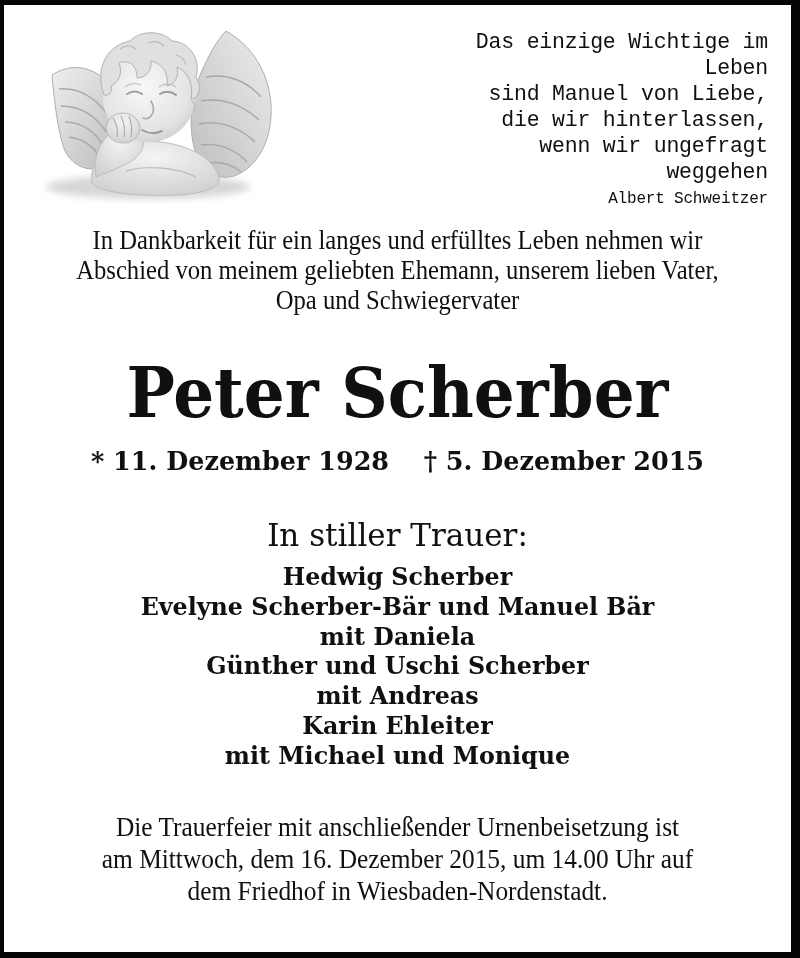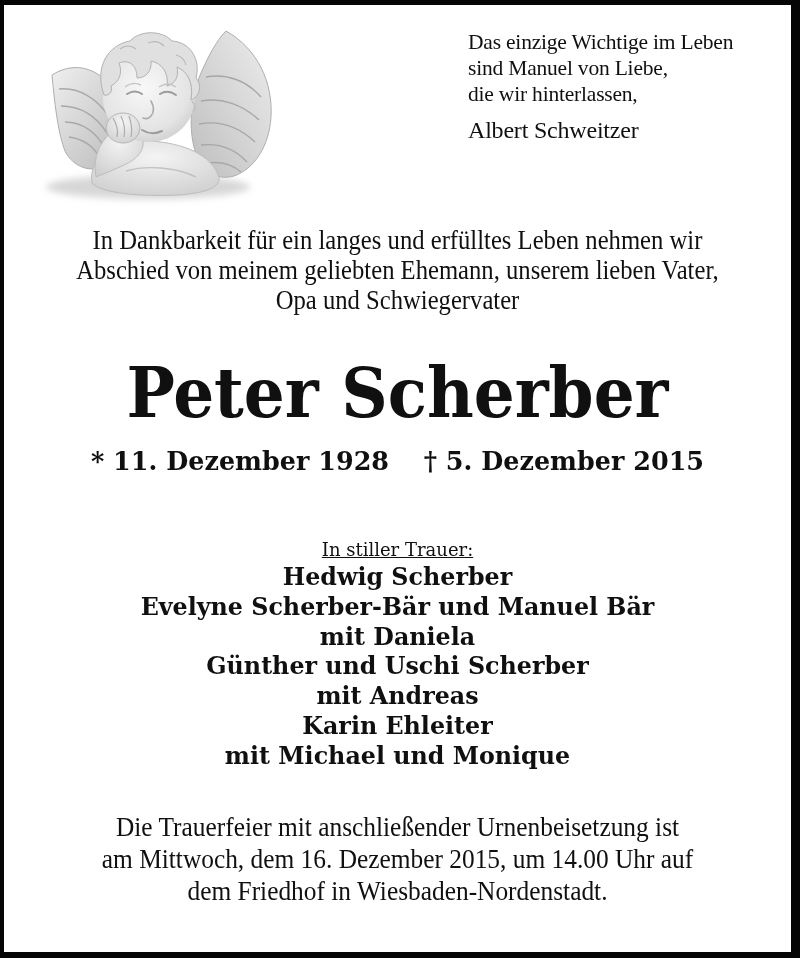--- a/index.html
+++ b/index.html
@@ -27,29 +27,29 @@
     left: 26px;
     top: 10px;
     width: 262px;
     height: 192px;
   }
   .quote {
     position: absolute;
     left: 464px;
     top: 24px;
     width: 300px;
-    font-family: Liberation Serif, serif;
+    font-family: Liberation Mono, monospace;
     font-size: 21.5px;
     line-height: 26px;
     letter-spacing: -0.2px;
-    text-align: left;
+    text-align: right;
   }
   .quote .attr {
-    font-size: 24px;
-    margin-top: 10px;
+    font-size: 16px;
+    margin-top: 1px;
   }
   
   .intro {
     position: absolute;
     top: 220px;
     left: 0;
     width: 100%;
     text-align: center;
     font-family: "Liberation Serif", serif;
     font-size: 26.5px;
@@ -95,27 +95,26 @@
     gap: 36px;
     font-family: "DejaVu Serif", serif;
     font-weight: bold;
     font-size: 26.5px;
     transform: scaleX(0.96);
     transform-origin: 50% 0;
   }
   
   .trauer-label {
     position: absolute;
-    top: 534px;
-    left: 0;
-    width: 100%;
-    text-align: center;
-    font-family: "DejaVu Serif", serif;
-    font-size: 18px;
-    text-decoration: underline;
+    top: 512px;
+    left: 0;
+    width: 100%;
+    text-align: center;
+    font-family: "DejaVu Serif", serif;
+    font-size: 31px;
   }
   .mourners {
     position: absolute;
     top: 557px;
     left: 0;
     width: 100%;
     text-align: center;
     font-family: "DejaVu Serif", serif;
     font-weight: bold;
     font-size: 24.5px;
@@ -193,20 +192,21 @@
       <path d="M83 103 q 6 10 4 19" stroke="#adadad" stroke-width="1.2" fill="none"></path>
       <path d="M91 101 q 5 11 3 21" stroke="#adadad" stroke-width="1.2" fill="none"></path>
       <path d="M99 101 q 4 11 2 21" stroke="#adadad" stroke-width="1.2" fill="none"></path>
     </svg>
   </div>
 
   <div class="quote">
     <div>Das einzige Wichtige im Leben</div>
     <div>sind Manuel von Liebe,</div>
     <div>die wir hinterlassen,</div>
+    <div>wenn wir ungefragt weggehen</div>
     <div class="attr">Albert Schweitzer</div>
   </div>
 
   <div class="intro">
     <div>In Dankbarkeit für ein langes und erfülltes Leben nehmen wir</div>
     <div>Abschied von meinem geliebten Ehemann, unserem lieben Vater,</div>
     <div>Opa und Schwiegervater</div>
   </div>
 
   <h1 class="deceased-name">Peter Scherber</h1>

